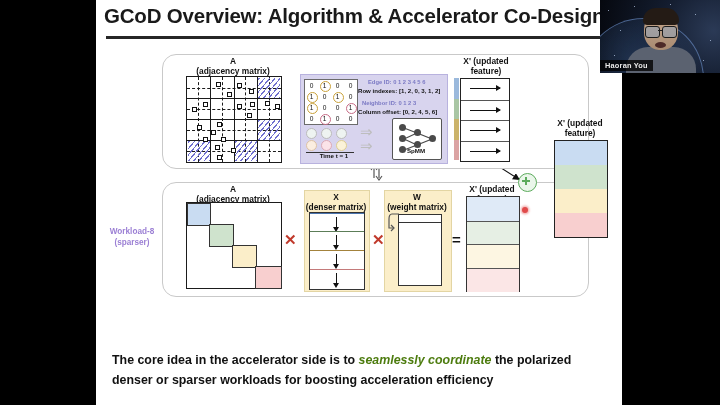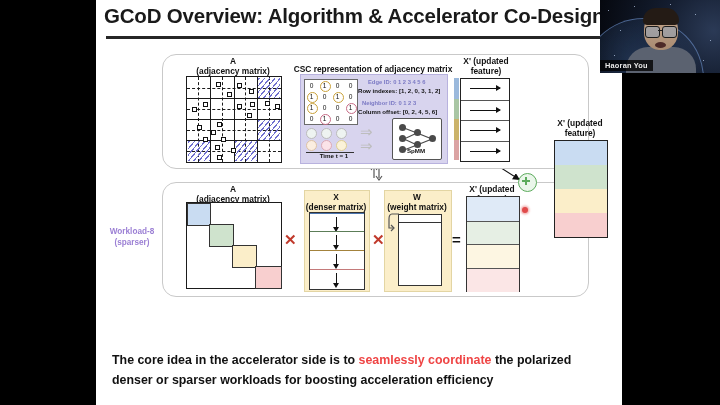--- a/index.html
+++ b/index.html
@@ -96,21 +96,21 @@
   #plus:before{content:"";position:absolute;left:2.5px;top:6.2px;width:8.5px;height:1.6px;background:#5cab5c;}
   #plus:after{content:"";position:absolute;left:6.2px;top:2.5px;width:1.6px;height:8.5px;background:#5cab5c;}
   #reddot{position:absolute;left:426px;top:207px;width:6px;height:6px;border-radius:50%;background:#e04a4a;box-shadow:0 0 2px 1.5px rgba(224,74,74,.4);}
 
   
   #wires{position:absolute;left:0;top:0;width:526px;height:405px;pointer-events:none;}
 
   
   #subhead{position:absolute;left:16px;top:316px;font-size:12.6px;font-weight:bold;color:#1f6fb4;}
   #bodytxt{position:absolute;left:16px;top:350px;width:500px;font-size:12.4px;font-weight:bold;color:#111;line-height:20px;}
-  .hl{color:#ef4444;}
+  .hl{color:#4d7c0f;font-style:italic;}
 
   
   #cam{position:absolute;left:600px;top:0;width:120px;height:73px;overflow:hidden;
        background:radial-gradient(circle at 72% 42%, #2b3a56 0%, #131c2e 45%, #05070d 100%);padding-left:38px;}
   .star{position:absolute;width:1px;height:1px;background:#cfe2ff;border-radius:50%;opacity:.85;}
   #globe{position:absolute;left:-18px;top:18px;width:120px;height:120px;border-radius:50%;
          border:1.2px solid rgba(140,185,255,.45);background:radial-gradient(circle at 40% 35%, rgba(70,110,170,.35), rgba(10,20,40,0) 70%);}
   #head{position:absolute;left:44px;top:10px;width:34px;height:40px;border-radius:50% 50% 44% 44%;
         background:linear-gradient(180deg,#c8a88d 0%,#a98b72 100%);}
   #hair{position:absolute;left:43px;top:8px;width:36px;height:17px;border-radius:18px 18px 6px 6px;background:#241b15;}
@@ -192,21 +192,20 @@
       <div class="dot" style="left:10px;top:48px;"></div>
       <div class="dot" style="left:24px;top:53px;"></div>
       <div class="dot" style="left:30px;top:45px;"></div>
       <div class="dot" style="left:16px;top:60px;"></div>
       <div class="dot" style="left:34px;top:60px;"></div>
       <div class="dot" style="left:28px;top:68px;"></div>
       <div class="dot" style="left:30px;top:78px;"></div>
       <div class="dot" style="left:44px;top:71px;"></div>
     </div>
 
-    <div class="hdr" id="csc-title">CSC representation of adjacency matrix</div>
     <div id="cscbox"></div>
 
     <div id="cscgrid">
       <div class="cell" style="left:0;top:0;">0</div>
       <div class="cell" style="left:13px;top:0;">1</div>
       <div class="cell" style="left:26px;top:0;">0</div>
       <div class="cell" style="left:39px;top:0;">0</div>
       <div class="cell" style="left:0;top:11px;">1</div>
       <div class="cell" style="left:13px;top:11px;">0</div>
       <div class="cell" style="left:26px;top:11px;">1</div>

